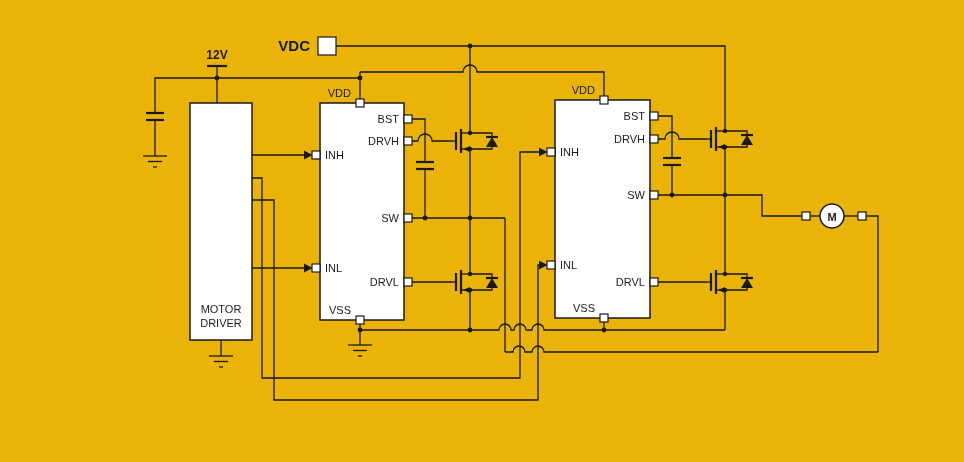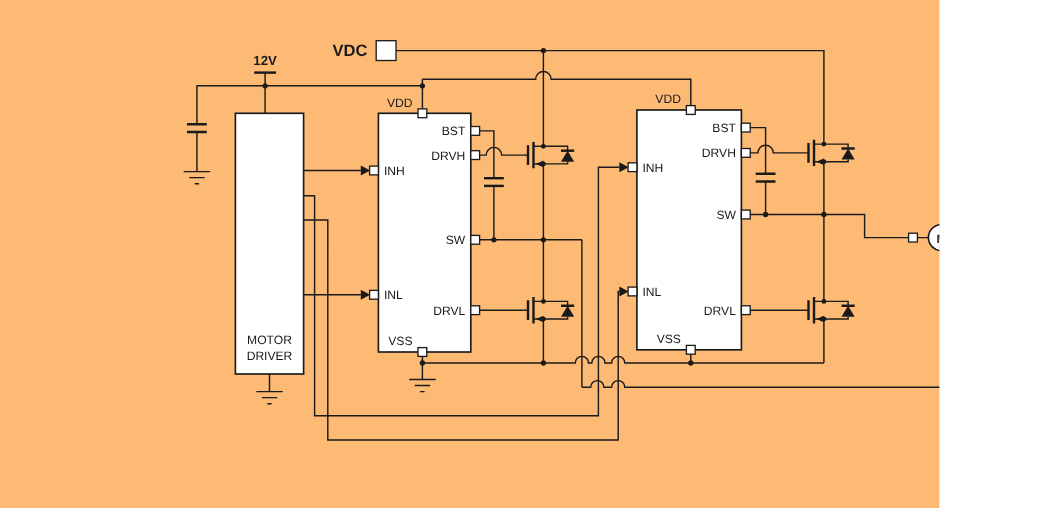--- a/index.html
+++ b/index.html
@@ -1,16 +1,16 @@
 <!DOCTYPE html>
 <html><head>
 <meta charset="utf-8">
 <style>
   html,body{margin:0;padding:0;background:#ffffff;}
-  .stage{width:830px;height:462px;position:relative;background:#fdba74;overflow:hidden;padding-left:24px;}
+  .stage{width:964px;height:462px;position:relative;background:#eab308;overflow:hidden;}
   svg{display:block;}
   .wire{stroke:#1a1a1a;stroke-width:1.3;fill:none;}
   .thick{stroke:#1a1a1a;stroke-width:2.2;fill:none;}
   .plate{stroke:#1a1a1a;stroke-width:2.2;fill:none;}
   .box{fill:#ffffff;stroke:#1a1a1a;stroke-width:1.5;}
   .pin{fill:#ffffff;stroke:#1a1a1a;stroke-width:1.2;}
   .dot{fill:#1a1a1a;stroke:none;}
   .fillblk{fill:#1a1a1a;stroke:none;}
   text{font-family:"Liberation Sans","DejaVu Sans",sans-serif;fill:#1a1a1a;font-size:11px;}
   .lbl-bold{font-weight:bold;font-size:12px;}

